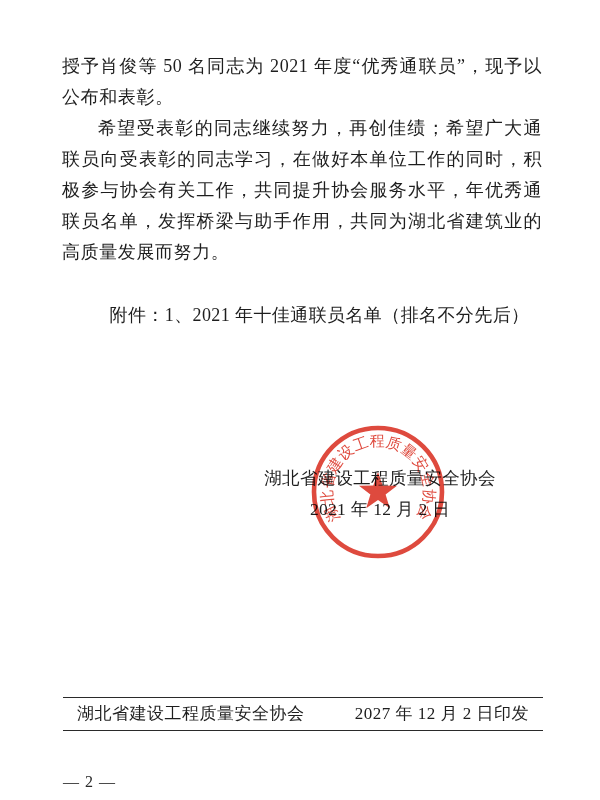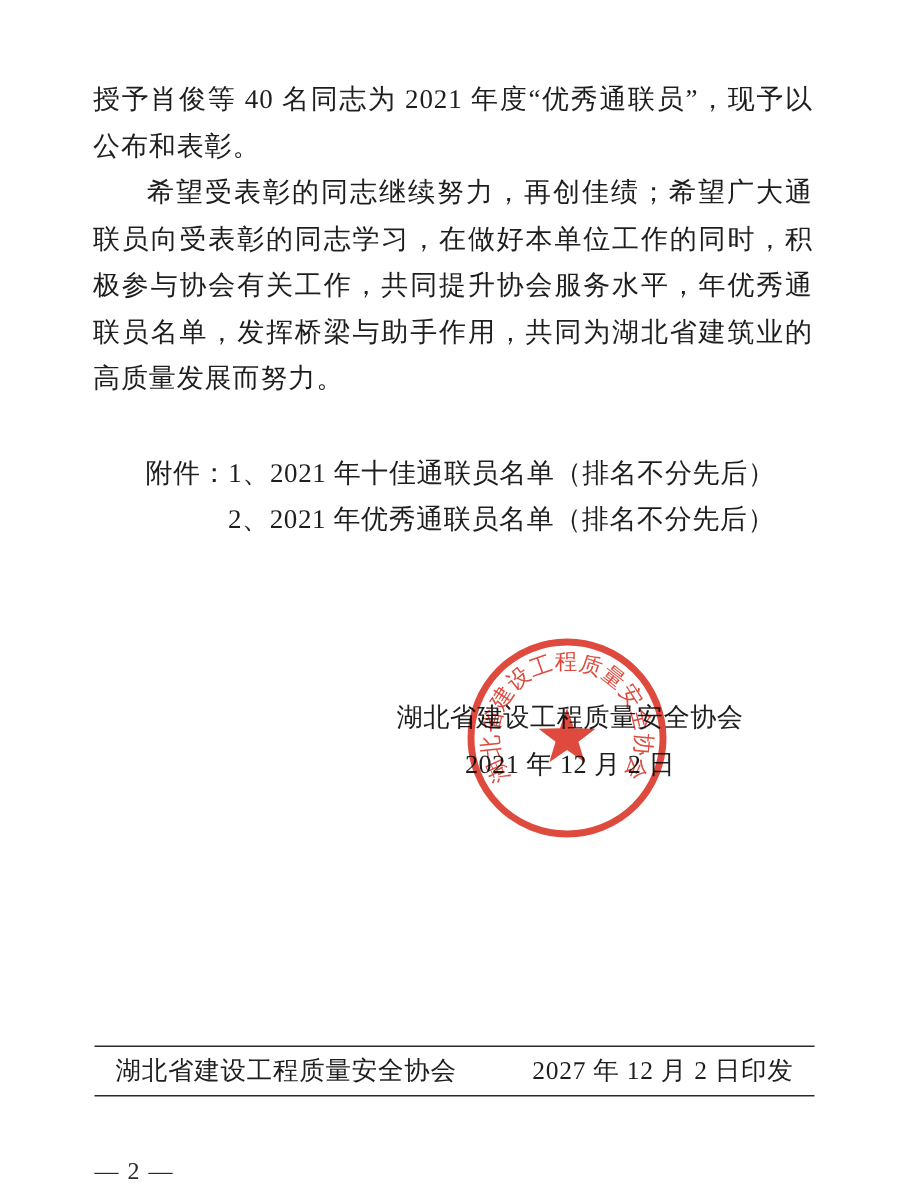--- a/index.html
+++ b/index.html
@@ -27,21 +27,21 @@
   }
   .indent { text-indent: 2em; }
 
   .attach {
     position: absolute;
     left: 62px; top: 300px; width: 480px;
     font-size: 18px;
     line-height: 31px;
     letter-spacing: 0.4px;
   }
-  .attach-line { padding-left: 35px; white-space: nowrap; }
+  .attach-line { padding-left: 35px; white-space: nowrap; text-align: center; }
   .attach-line.line2 { padding-left: 90px; }
 
   .signature {
     position: absolute;
     left: 240px; top: 463px; width: 280px;
     text-align: center;
     font-size: 17.5px;
     line-height: 31px;
     letter-spacing: 0.3px;
     white-space: nowrap;
@@ -82,27 +82,26 @@
     letter-spacing: 1px;
     color: #2a2a2a;
   }
 </style>
 </head>
 <body>
 
 <div class="page">
 
   <div class="content">
-    <p class="para">授予肖俊等 40 名同志为 2021 年度“优秀通联员”，现予以公布和表彰。</p>
+    <p class="para">授予肖俊等 50 名同志为 2021 年度“优秀通联员”，现予以公布和表彰。</p>
     <p class="para indent">希望受表彰的同志继续努力，再创佳绩；希望广大通联员向受表彰的同志学习，在做好本单位工作的同时，积极参与协会有关工作，共同提升协会服务水平，年优秀通联员名单，发挥桥梁与助手作用，共同为湖北省建筑业的高质量发展而努力。</p>
   </div>
 
   <div class="attach">
     <div class="attach-line"><span>附件：</span><span>1、2021 年十佳通联员名单（排名不分先后）</span></div>
-    <div class="attach-line line2"><span>2、2021 年优秀通联员名单（排名不分先后）</span></div>
   </div>
 
   <div class="signature">
     <div>湖北省建设工程质量安全协会</div>
     <div>2021 年 12 月 2 日</div>
   </div>
 
   <div class="seal">
     <svg width="140" height="140" viewBox="0 0 140 140">
       <defs>

